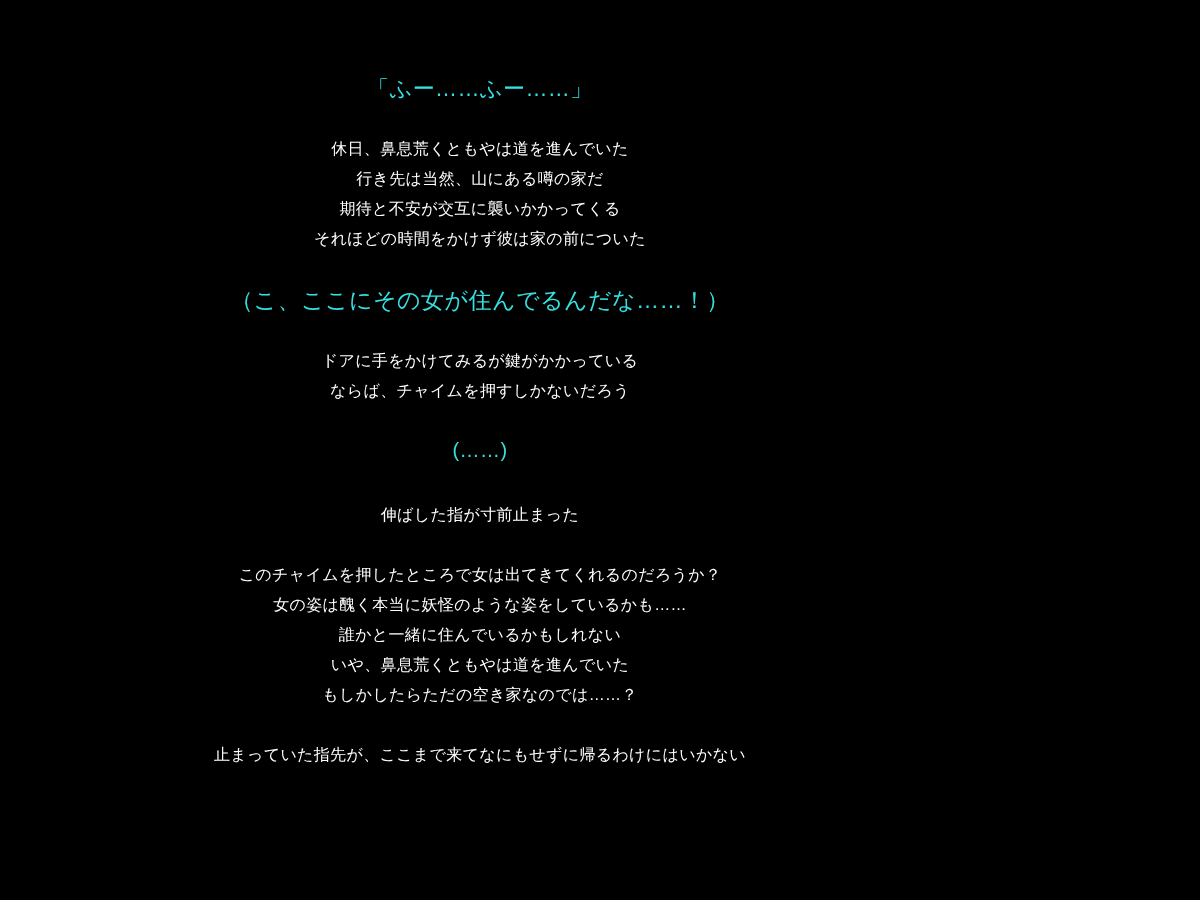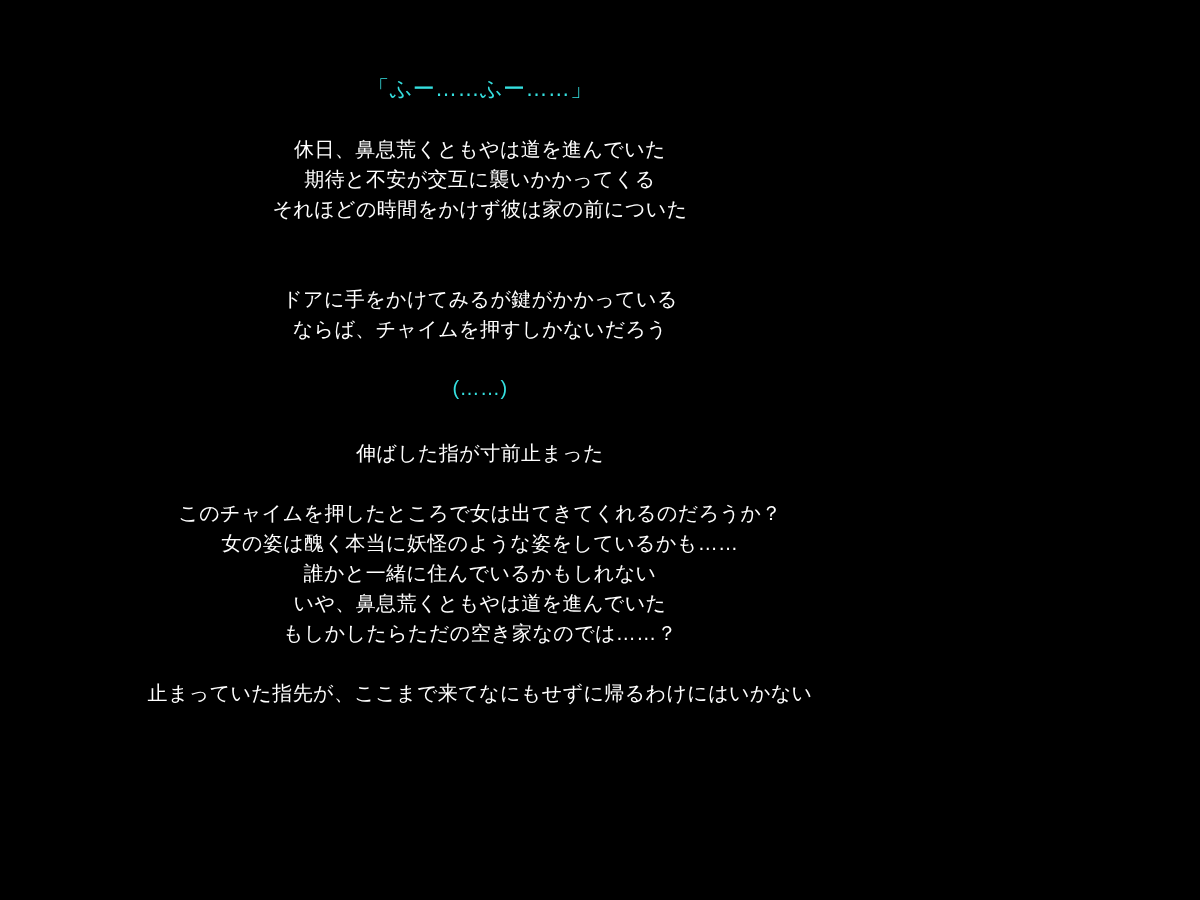--- a/index.html
+++ b/index.html
@@ -26,21 +26,21 @@
     width: 100%;
     text-align: center;
   }
   .line {
     display: block;
     white-space: pre;
     letter-spacing: 0.02em;
   }
   .narration .line {
     color: #ffffff;
-    font-size: 20px;
+    font-size: 16px;
     line-height: 30px;
   }
   .speech .line {
     color: #35e0e0;
     font-size: 22px;
     line-height: 30px;
   }
   .thought .line {
     color: #35e0e0;
     font-size: 23px;
@@ -62,26 +62,30 @@
   <div class="gap-intro"></div>
 
   <div class="block speech">
     <span class="line">「ふー……ふー……」</span>
   </div>
 
   <div class="gap-md"></div>
 
   <div class="block narration">
     <span class="line">休日、鼻息荒くともやは道を進んでいた</span>
+    <span class="line">行き先は当然、山にある噂の家だ</span>
     <span class="line">期待と不安が交互に襲いかかってくる</span>
     <span class="line">それほどの時間をかけず彼は家の前についた</span>
   </div>
 
   <div class="gap-md"></div>
 
+  <div class="block thought">
+    <span class="line">（こ、ここにその女が住んでるんだな……！）</span>
+  </div>
 
   <div class="gap-md"></div>
 
   <div class="block narration">
     <span class="line">ドアに手をかけてみるが鍵がかかっている</span>
     <span class="line">ならば、チャイムを押すしかないだろう</span>
   </div>
 
   <div class="gap-md"></div>
 

